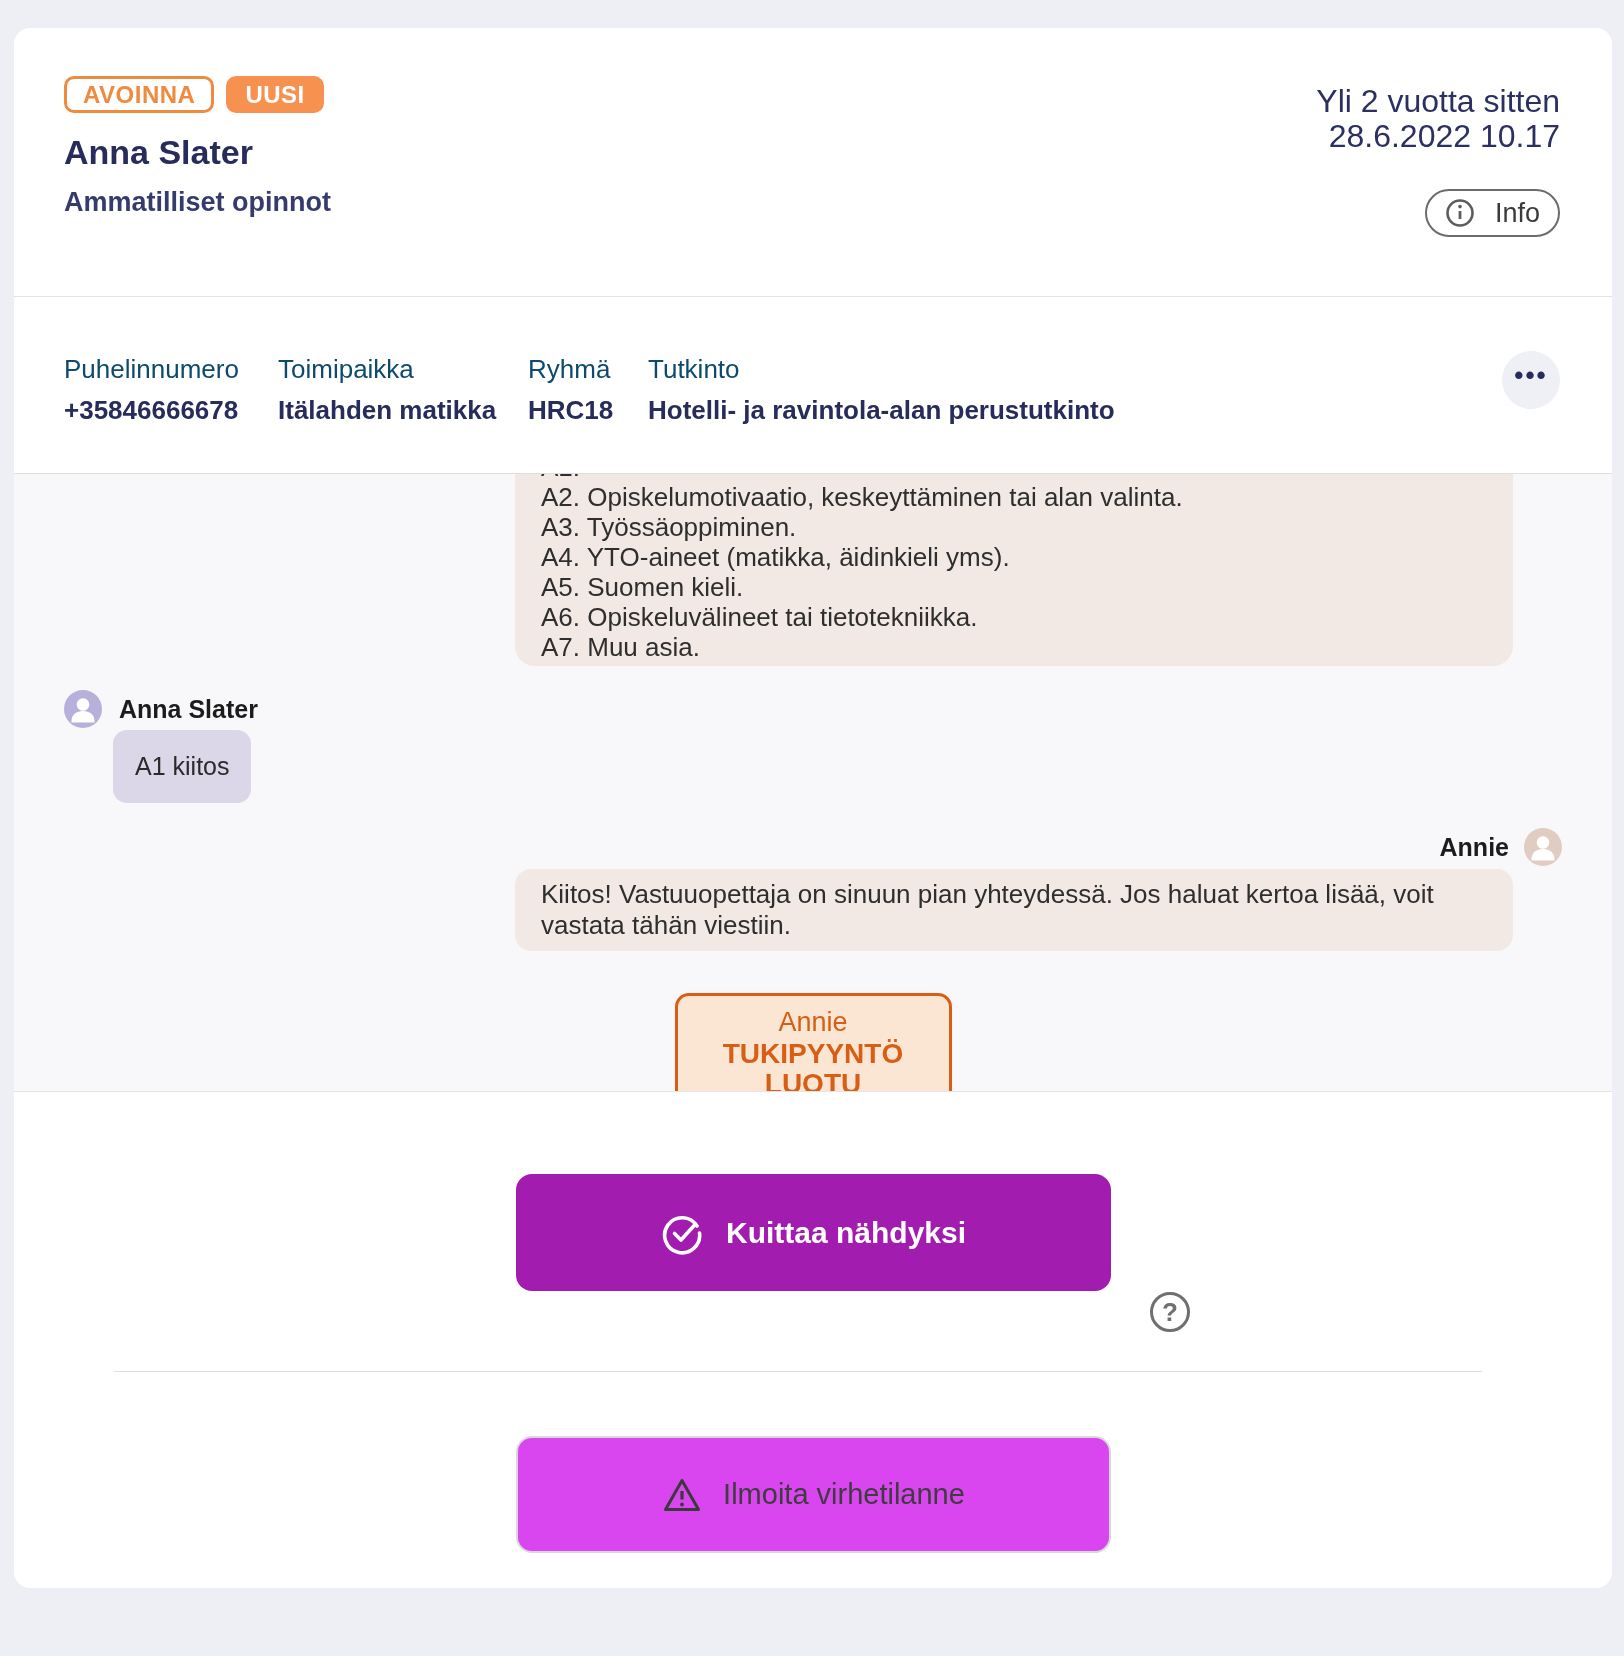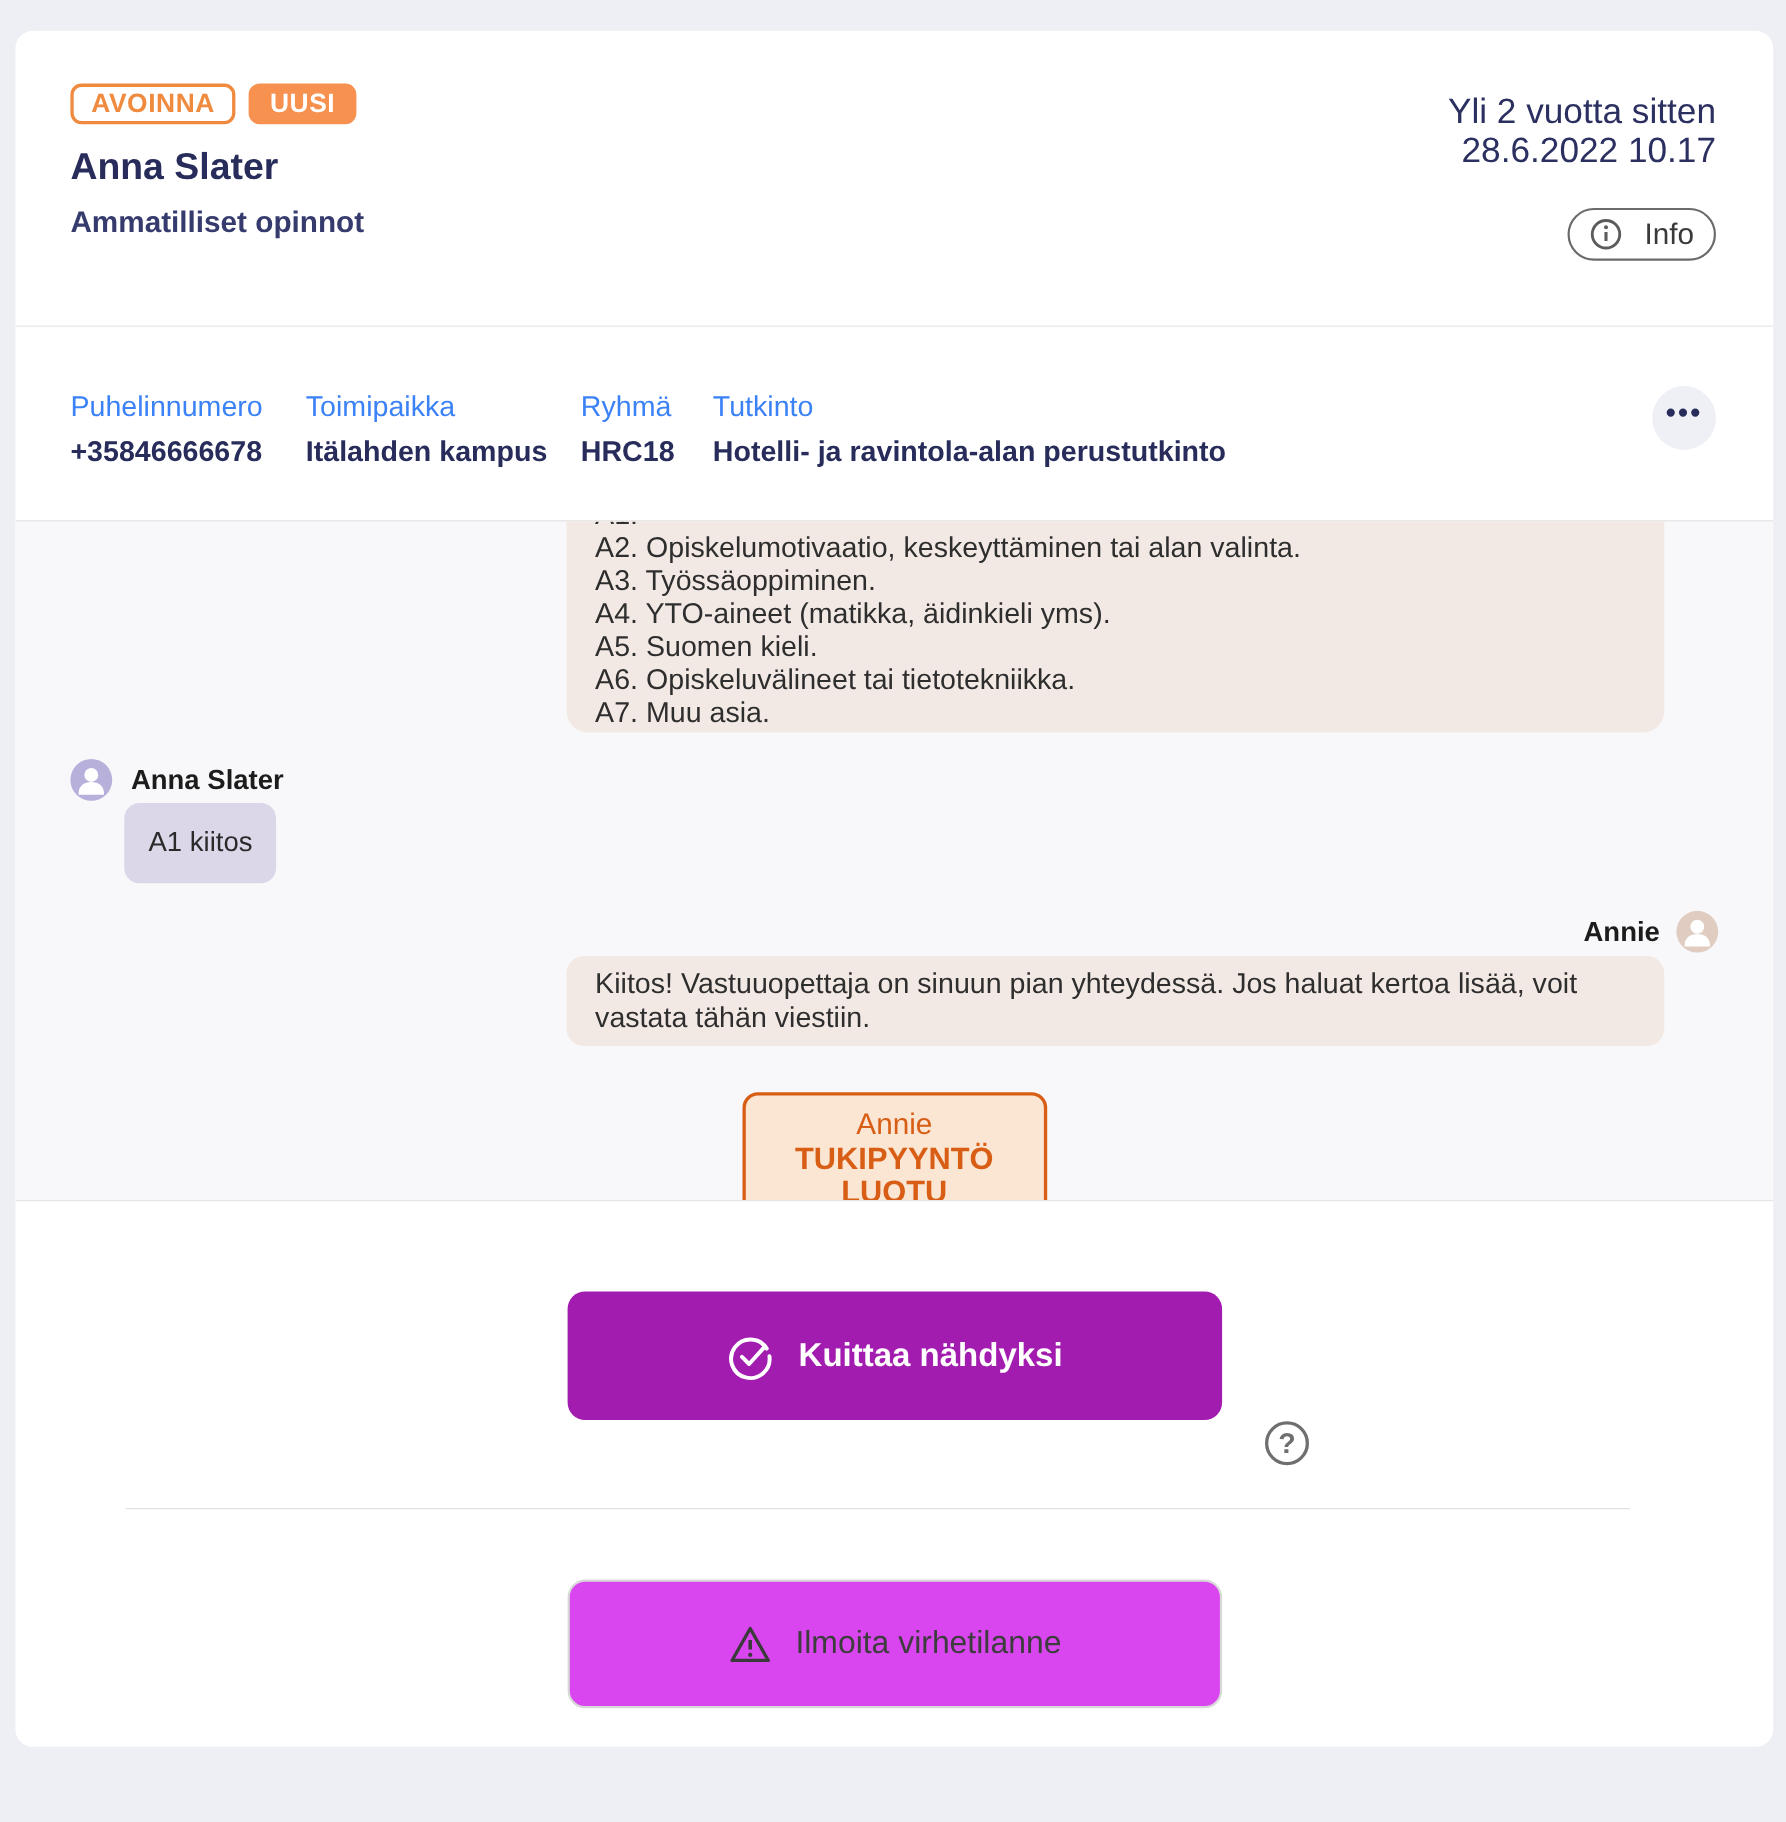--- a/index.html
+++ b/index.html
@@ -66,21 +66,21 @@
     height:177px;
     padding:56px 52px 0 50px;
     box-sizing:border-box;
     border-bottom:1px solid #e2dddd;
   }
   .fields{display:flex;}
   .field{display:flex;flex-direction:column;}
   .field:nth-child(1){width:214px;}
   .field:nth-child(2){width:250px;}
   .field:nth-child(3){width:120px;}
-  .field-label{font-size:26px;color:#3b82f6;line-height:32px;}
+  .field-label{font-size:26px;color:#0c4a6e;line-height:32px;}
   .field-value{font-size:26px;font-weight:700;color:#272c5b;line-height:32px;margin-top:9px;}
   .dots-btn{
     position:absolute;top:54px;right:52px;
     width:58px;height:58px;border-radius:50%;
     background:#eef0f6;border:none;
     color:#272c5b;font-size:26px;font-weight:700;letter-spacing:2px;
     display:flex;align-items:center;justify-content:center;
     cursor:pointer;padding-bottom:10px;box-sizing:border-box;
   }
   
@@ -220,21 +220,21 @@
   </div>
 
   <div class="info-section">
     <div class="fields">
       <div class="field">
         <span class="field-label">Puhelinnumero</span>
         <span class="field-value">+35846666678</span>
       </div>
       <div class="field">
         <span class="field-label">Toimipaikka</span>
-        <span class="field-value">Itälahden kampus</span>
+        <span class="field-value">Itälahden matikka</span>
       </div>
       <div class="field">
         <span class="field-label">Ryhmä</span>
         <span class="field-value">HRC18</span>
       </div>
       <div class="field">
         <span class="field-label">Tutkinto</span>
         <span class="field-value">Hotelli- ja ravintola-alan perustutkinto</span>
       </div>
     </div>

